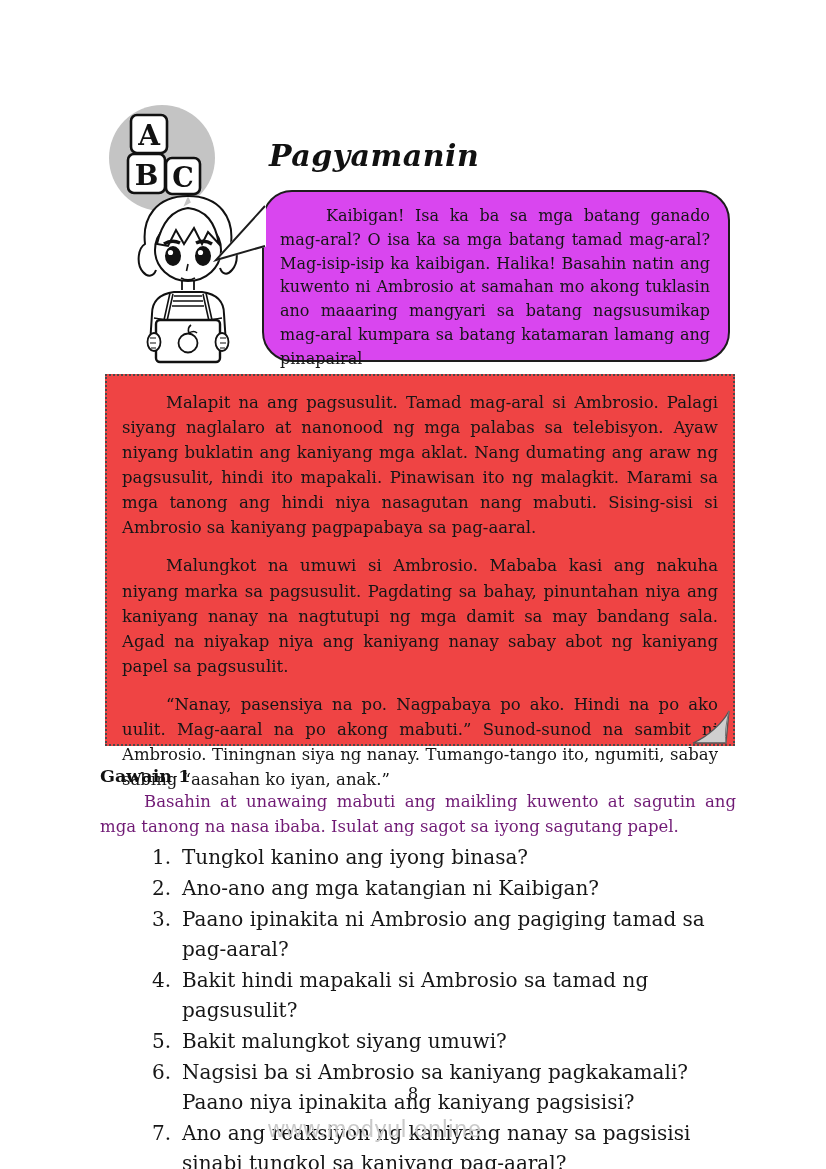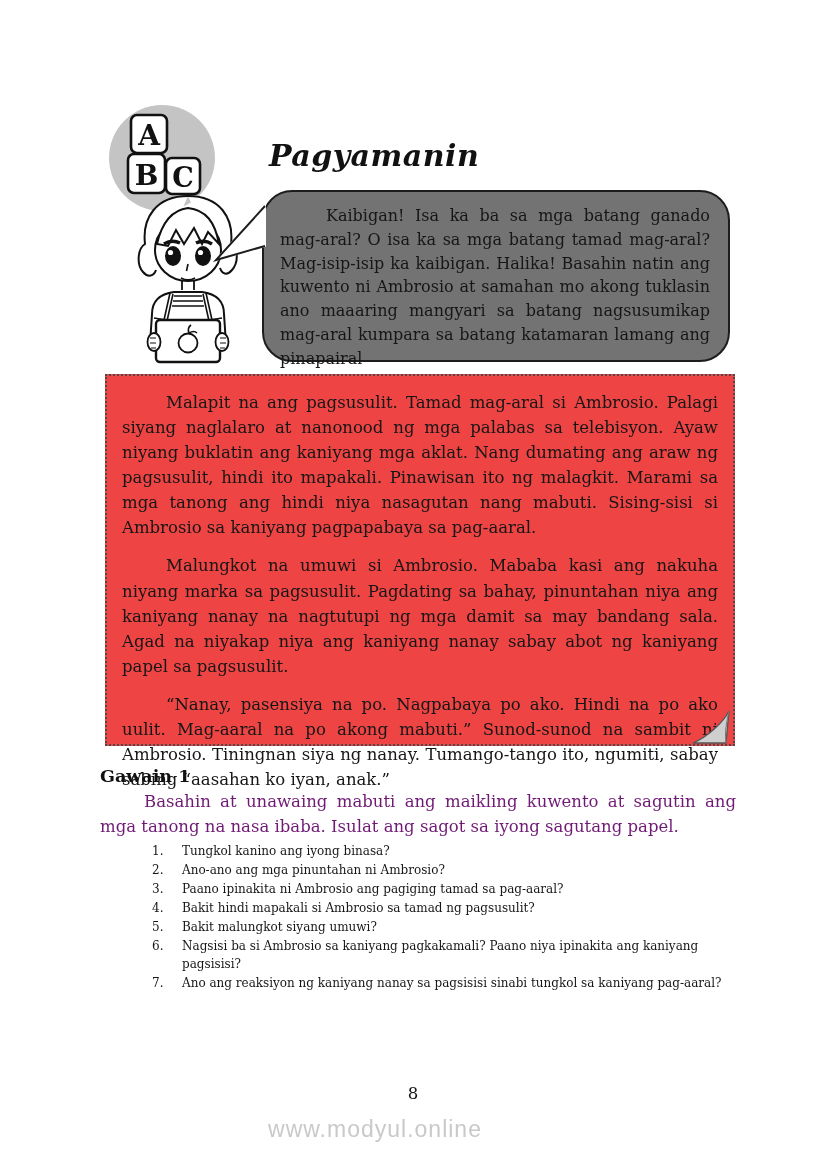--- a/index.html
+++ b/index.html
@@ -38,21 +38,21 @@
     position: absolute;
     left: 112px; top: 192px;
     width: 152px; height: 172px;
   }
   .speech-bubble {
     position: absolute;
     left: 262px; top: 190px;
     width: 468px; height: 172px;
     border: 2px solid #1d1d1d;
     border-radius: 30px;
-    background: #737373;
+    background: #d946ef;
     padding: 12px 18px 10px 16px;
   }
   .speech-bubble-text {
     font-size: 16px;
     line-height: 1.49;
     text-align: justify;
     text-indent: 46px;
     color: #161616;
   }
   .bubble-tail {
@@ -108,21 +108,21 @@
   .questions-list {
     list-style: none;
     counter-reset: q;
     margin-top: 2px;
     padding-left: 52px;
   }
   .question-item {
     counter-increment: q;
     position: relative;
     padding-left: 30px;
-    font-size: 12px;
+    font-size: 20px;
     line-height: 1.5;
     color: #161616;
     margin-bottom: 1px;
   }
   .question-item::before {
     content: counter(q) ".";
     position: absolute;
     left: 0; top: 0;
   }
 
@@ -229,21 +229,21 @@
         <path d="M38 2 Q33 22 35 34" fill="none" stroke="#777" stroke-width="1"></path>
       </svg>
     </div>
   </div>
 
   <div class="activity">
     <h3 class="activity-heading">Gawain 1</h3>
     <p class="activity-instructions">Basahin at unawaing mabuti ang maikling kuwento at sagutin ang mga tanong na nasa ibaba. Isulat ang sagot sa iyong sagutang papel.</p>
     <ol class="questions-list">
       <li class="question-item">Tungkol kanino ang iyong binasa?</li>
-      <li class="question-item">Ano-ano ang mga pinuntahan ni Ambrosio?</li>
+      <li class="question-item">Ano-ano ang mga katangian ni Kaibigan?</li>
       <li class="question-item">Paano ipinakita ni Ambrosio ang pagiging tamad sa pag-aaral?</li>
       <li class="question-item">Bakit hindi mapakali si Ambrosio sa tamad ng pagsusulit?</li>
       <li class="question-item">Bakit malungkot siyang umuwi?</li>
       <li class="question-item">Nagsisi ba si Ambrosio sa kaniyang pagkakamali? Paano niya ipinakita ang kaniyang pagsisisi?</li>
       <li class="question-item">Ano ang reaksiyon ng kaniyang nanay sa pagsisisi sinabi tungkol sa kaniyang pag-aaral?</li>
     </ol>
   </div>
 
   <div class="page-number">8</div>
   <div class="watermark">www.modyul.online</div>

